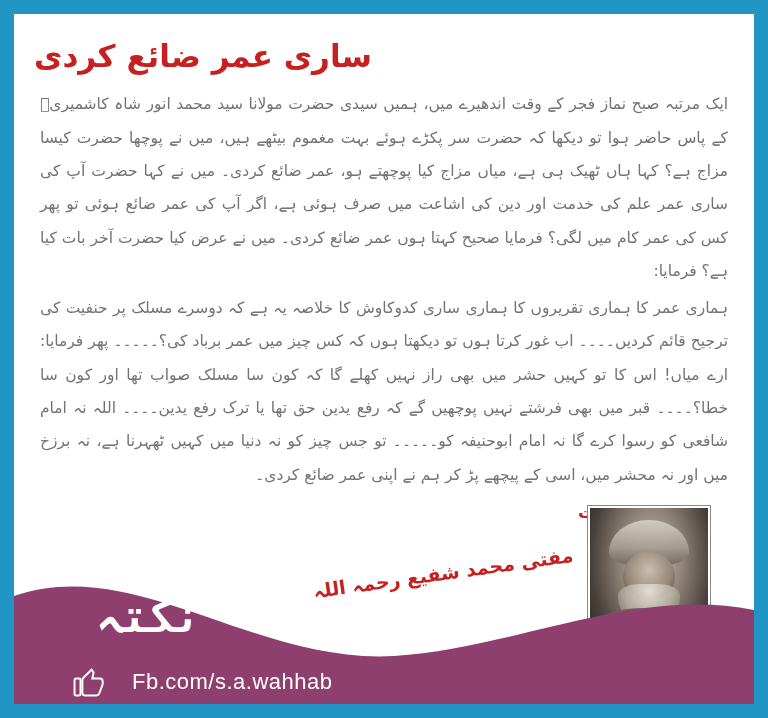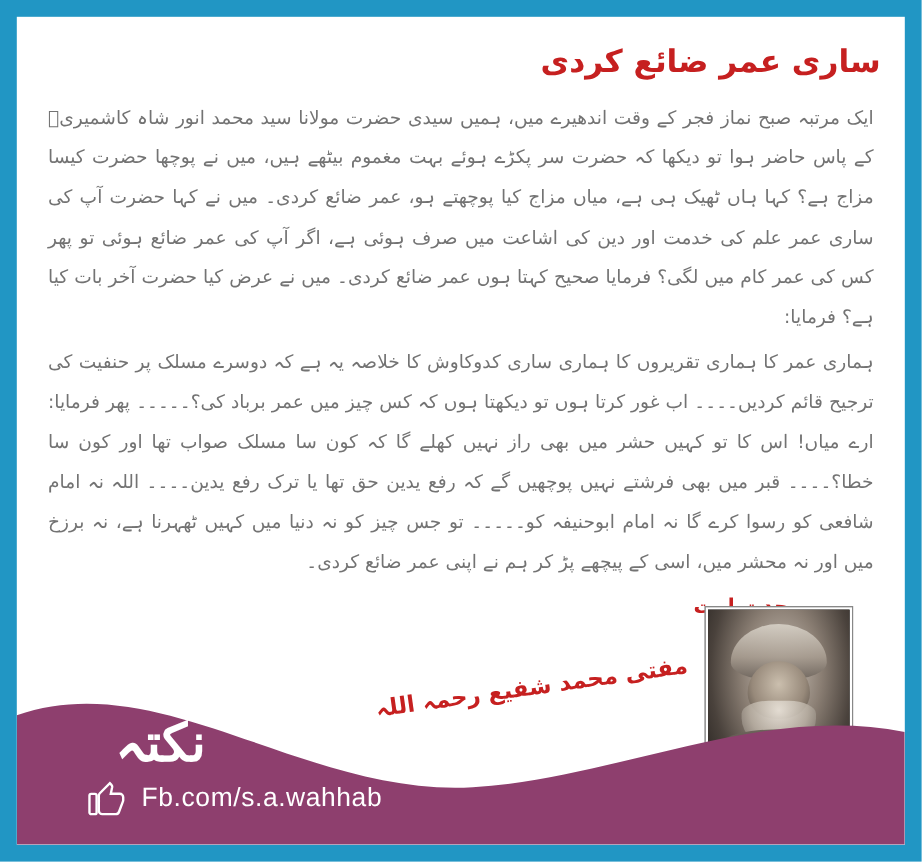--- a/index.html
+++ b/index.html
@@ -25,24 +25,24 @@
   .inner {
     position: relative;
     width: 100%;
     height: 100%;
     background: #ffffff;
     box-sizing: border-box;
     overflow: hidden;
   }
   .title {
     direction: rtl;
-    text-align: right;
+    text-align: left;
     color: #c62020;
     font-family: "DejaVu Sans", sans-serif;
-    font-size: 26px;
+    font-size: 31px;
     font-weight: bold;
     letter-spacing: 1px;
     padding: 22px 20px 8px 20px;
     line-height: 1.3;
   }
   .body-text {
     direction: rtl;
     text-align: justify;
     color: #737373;
     font-family: "DejaVu Sans", sans-serif;
@@ -64,37 +64,37 @@
   .wave {
     position: absolute;
     left: 0;
     bottom: 0;
     width: 100%;
     height: 160px;
     pointer-events: none;
   }
   .wave svg { display: block; width: 100%; height: 100%; }
   .brand-urdu {
-    font-family: Liberation Sans, sans-serif;
+    font-family: Liberation Mono, monospace;
     font-size: 44px;
     font-weight: bold;
     line-height: 1;
     position: absolute;
     left: 82px;
     bottom: 62px;
     color: #ffffff;
     direction: rtl;
   }
   .thumb-row {
     position: absolute;
     left: 58px;
-    bottom: 22px;
+    bottom: 5px;
     display: flex;
     align-items: center;
-    gap: 12px;
+    gap: 26px;
   }
   .thumb-icon {
     width: 34px;
     height: 34px;
     position: relative;
   }
   .fb-url {
     color: #ffffff;
     font-family: "Liberation Sans", sans-serif;
     font-size: 22px;

